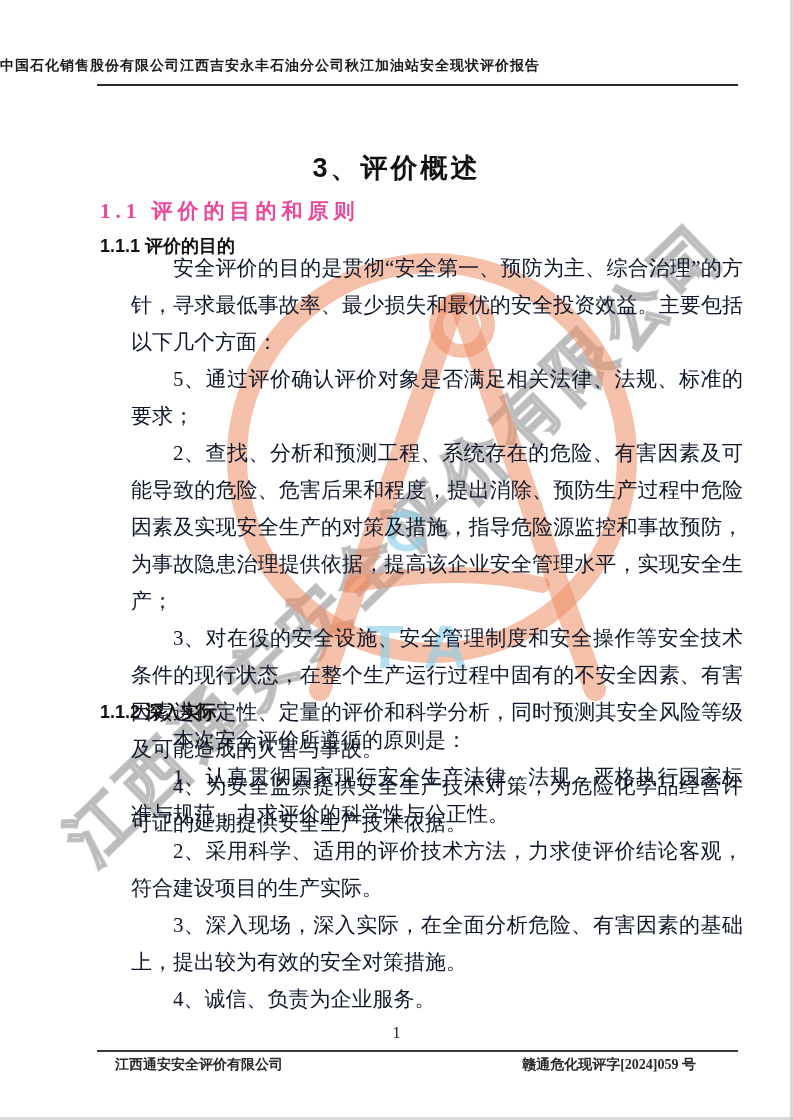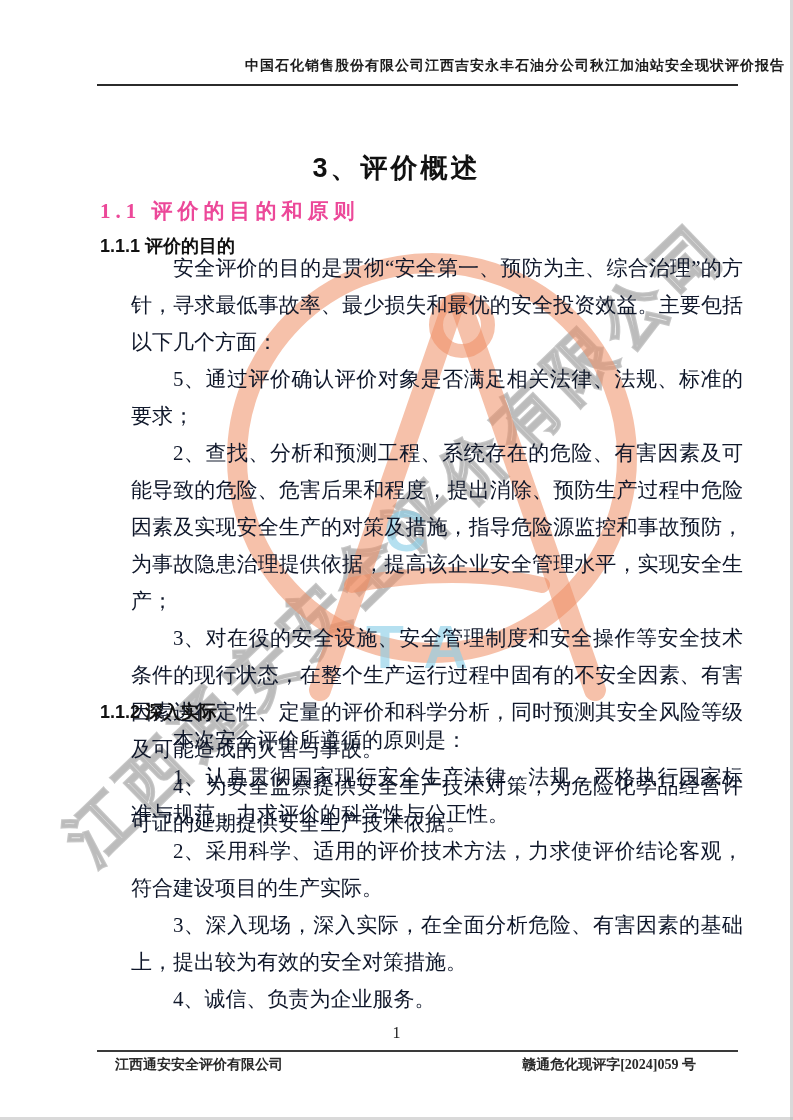--- a/index.html
+++ b/index.html
@@ -57,22 +57,22 @@
     line-height: 1;
   }
   .blue-c  { left: 384px; top: 502px; font-size: 58px; }
   .blue-ta { left: 366px; top: 616px; font-size: 62px; letter-spacing: 24px; text-align: center; }
 
   
   .content { position: absolute; inset: 0; z-index: 1; }
 
   .header-title {
     position: absolute;
-    top: 57px; left: 0; right: 8px;
-    text-align: right;
+    top: 57px; left: 0; right: 0;
+    text-align: left;
     font-size: 14px;
     font-weight: bold;
     color: #1c1c1c;
     letter-spacing: 1px;
   }
   .header-rule {
     position: absolute;
     top: 84px; left: 97px; width: 641px; height: 2px;
     background: #2b2b2b;
   }

